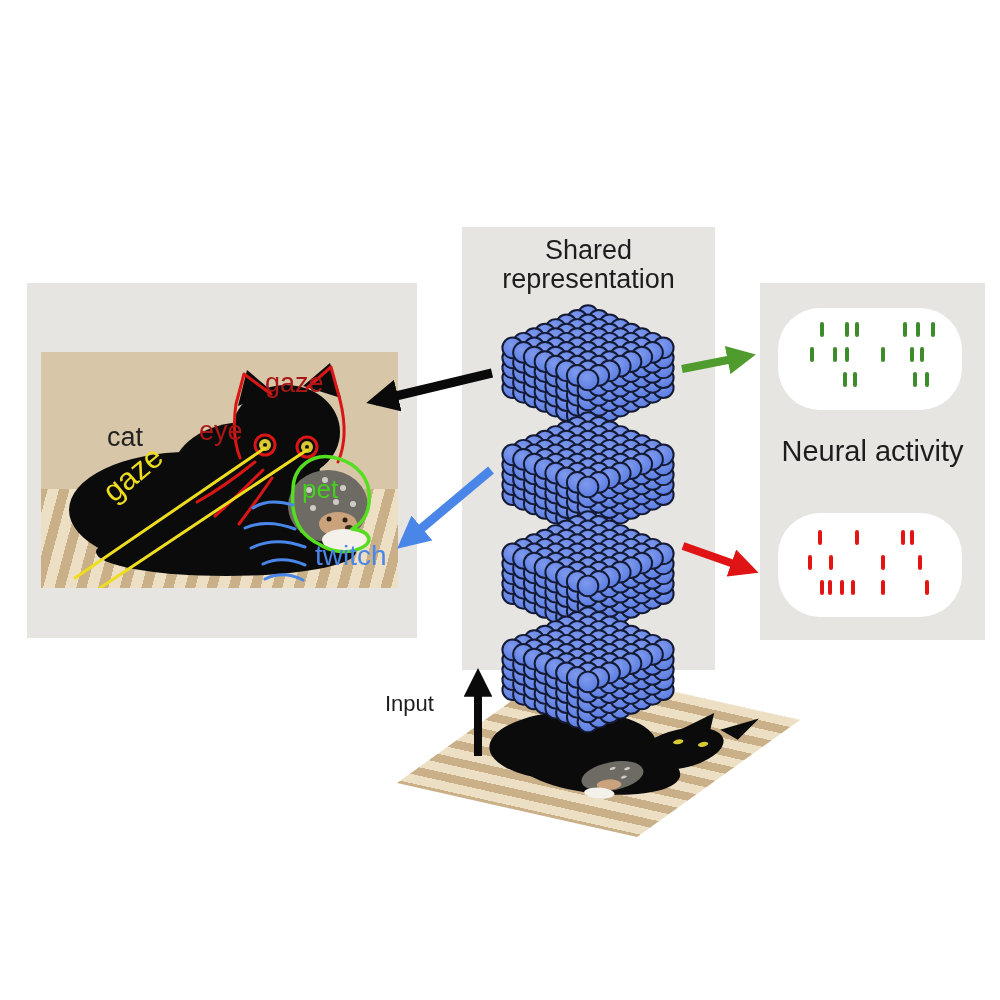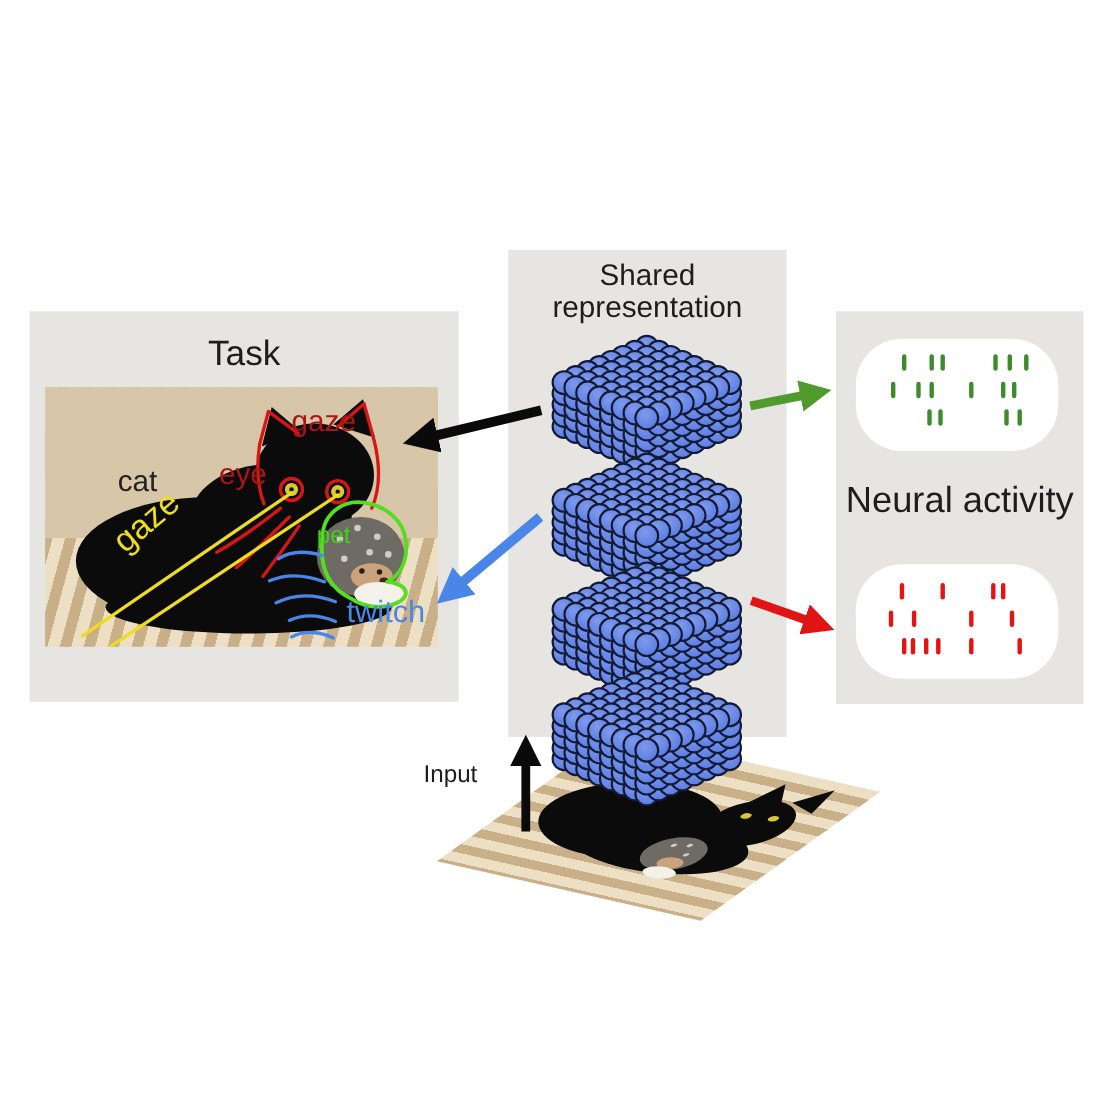--- a/index.html
+++ b/index.html
@@ -17,56 +17,55 @@
     background:
       linear-gradient(to bottom, var(--wall) 0 58%, transparent 58%),
       repeating-linear-gradient(105deg, var(--stripe-light) 0 11px, var(--stripe-dark) 11px 21px);
   }
   .photo svg{position:absolute;left:0;top:0;}
   .photo-label{position:absolute;font-size:27px;line-height:1;white-space:nowrap;}
   .lbl-cat{left:53px;top:72px;margin-left:13px;}
   .lbl-eye{left:158px;top:66px;}
   .lbl-ears{left:224px;top:18px;}
   .lbl-gaze{left:66px;top:128px;font-size:31px;transform:rotate(-40deg);transform-origin:left center;}
-  .lbl-pet{left:247px;top:124px;font-size:22px;}
+  .lbl-pet{left:261px;top:124px;font-size:26px;}
   .lbl-twitch{left:274px;top:190px;font-size:28px;}
   
   .ann{fill:none;stroke-linecap:round;stroke-linejoin:round;}
   .ann-red{stroke:var(--ann-red);stroke-width:3;}
   .ann-yellow{stroke:var(--gaze-yellow);stroke-width:3;}
   .ann-green{stroke:var(--pet-green);stroke-width:3.5;}
   .ann-blue{stroke:var(--twitch-blue);stroke-width:3;}
   
   .panel-shared{left:462px;top:227px;width:253px;height:443px;z-index:1;}
   .shared-title{top:9px;font-size:27px;line-height:1.08;}
   .cube{position:absolute;left:490px;width:196px;height:129px;z-index:30;}
   .cube-1{top:302px;} .cube-2{top:409px;} .cube-3{top:508px;} .cube-4{top:604px;}
   
   .panel-neural{left:760px;top:283px;width:225px;height:357px;z-index:1;}
   .raster{position:absolute;left:18px;width:184px;background:#ffffff;border-radius:42px;}
   .raster-green{top:25px;height:102px;}
   .raster-red{top:230px;height:104px;}
   .tick{position:absolute;width:4px;height:15px;border-radius:2px;}
-  .neural-label{top:152px;font-size:33px;}
+  .neural-label{top:152px;font-size:29px;}
   
   .input-label{position:absolute;left:385px;top:691px;font-size:22px;z-index:40;}
   .input-photo{
     position:absolute;left:0;top:0;width:300px;height:200px;overflow:hidden;z-index:20;
     transform:matrix(0.8,0.18,-0.815,0.585,560,666);transform-origin:0 0;
     background:repeating-linear-gradient(to bottom, var(--stripe-light) 0 12px, var(--stripe-dark) 12px 23px);
   }
   .arrows-overlay{position:absolute;left:0;top:0;z-index:40;pointer-events:none;}
 </style>
 </head>
 <body>
 
 <div class="canvas" style="--wall: #d7c6a7; --stripe-light: #ecdfc3; --stripe-dark: #c9b089; --cat: #0b0b0b; --ann-red: #d91616; --gaze-yellow: #eedd1e; --pet-green: #55dd20; --twitch-blue: #4a86e8; --panel-bg: #e6e5e2;">
 
   <div class="panel panel-task">
-    <div class="panel-title task-title">Task</div>
 
     <div class="photo">
 
       <svg width="357" height="236" viewBox="0 0 357 236">
 
         <g fill="var(--cat)">
           <ellipse cx="148" cy="158" rx="120" ry="58"></ellipse>
           <ellipse cx="205" cy="122" rx="74" ry="52"></ellipse>
           <ellipse cx="185" cy="200" rx="130" ry="24"></ellipse>
           <ellipse cx="245" cy="80" rx="54" ry="47"></ellipse>

